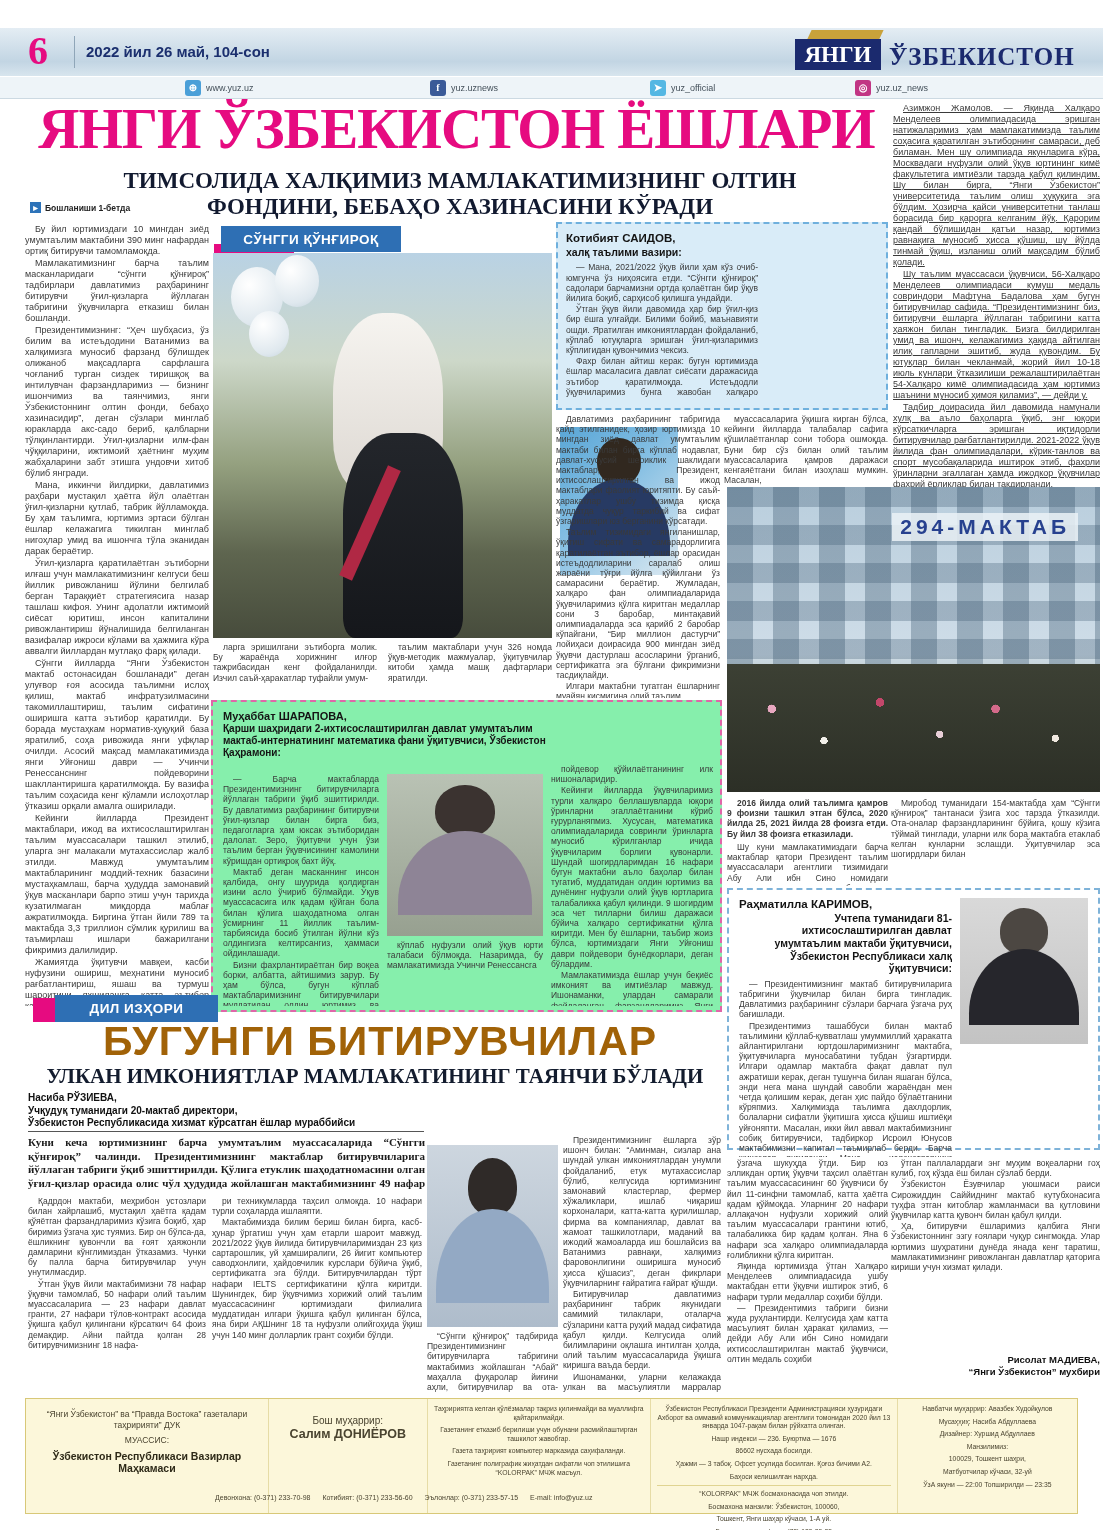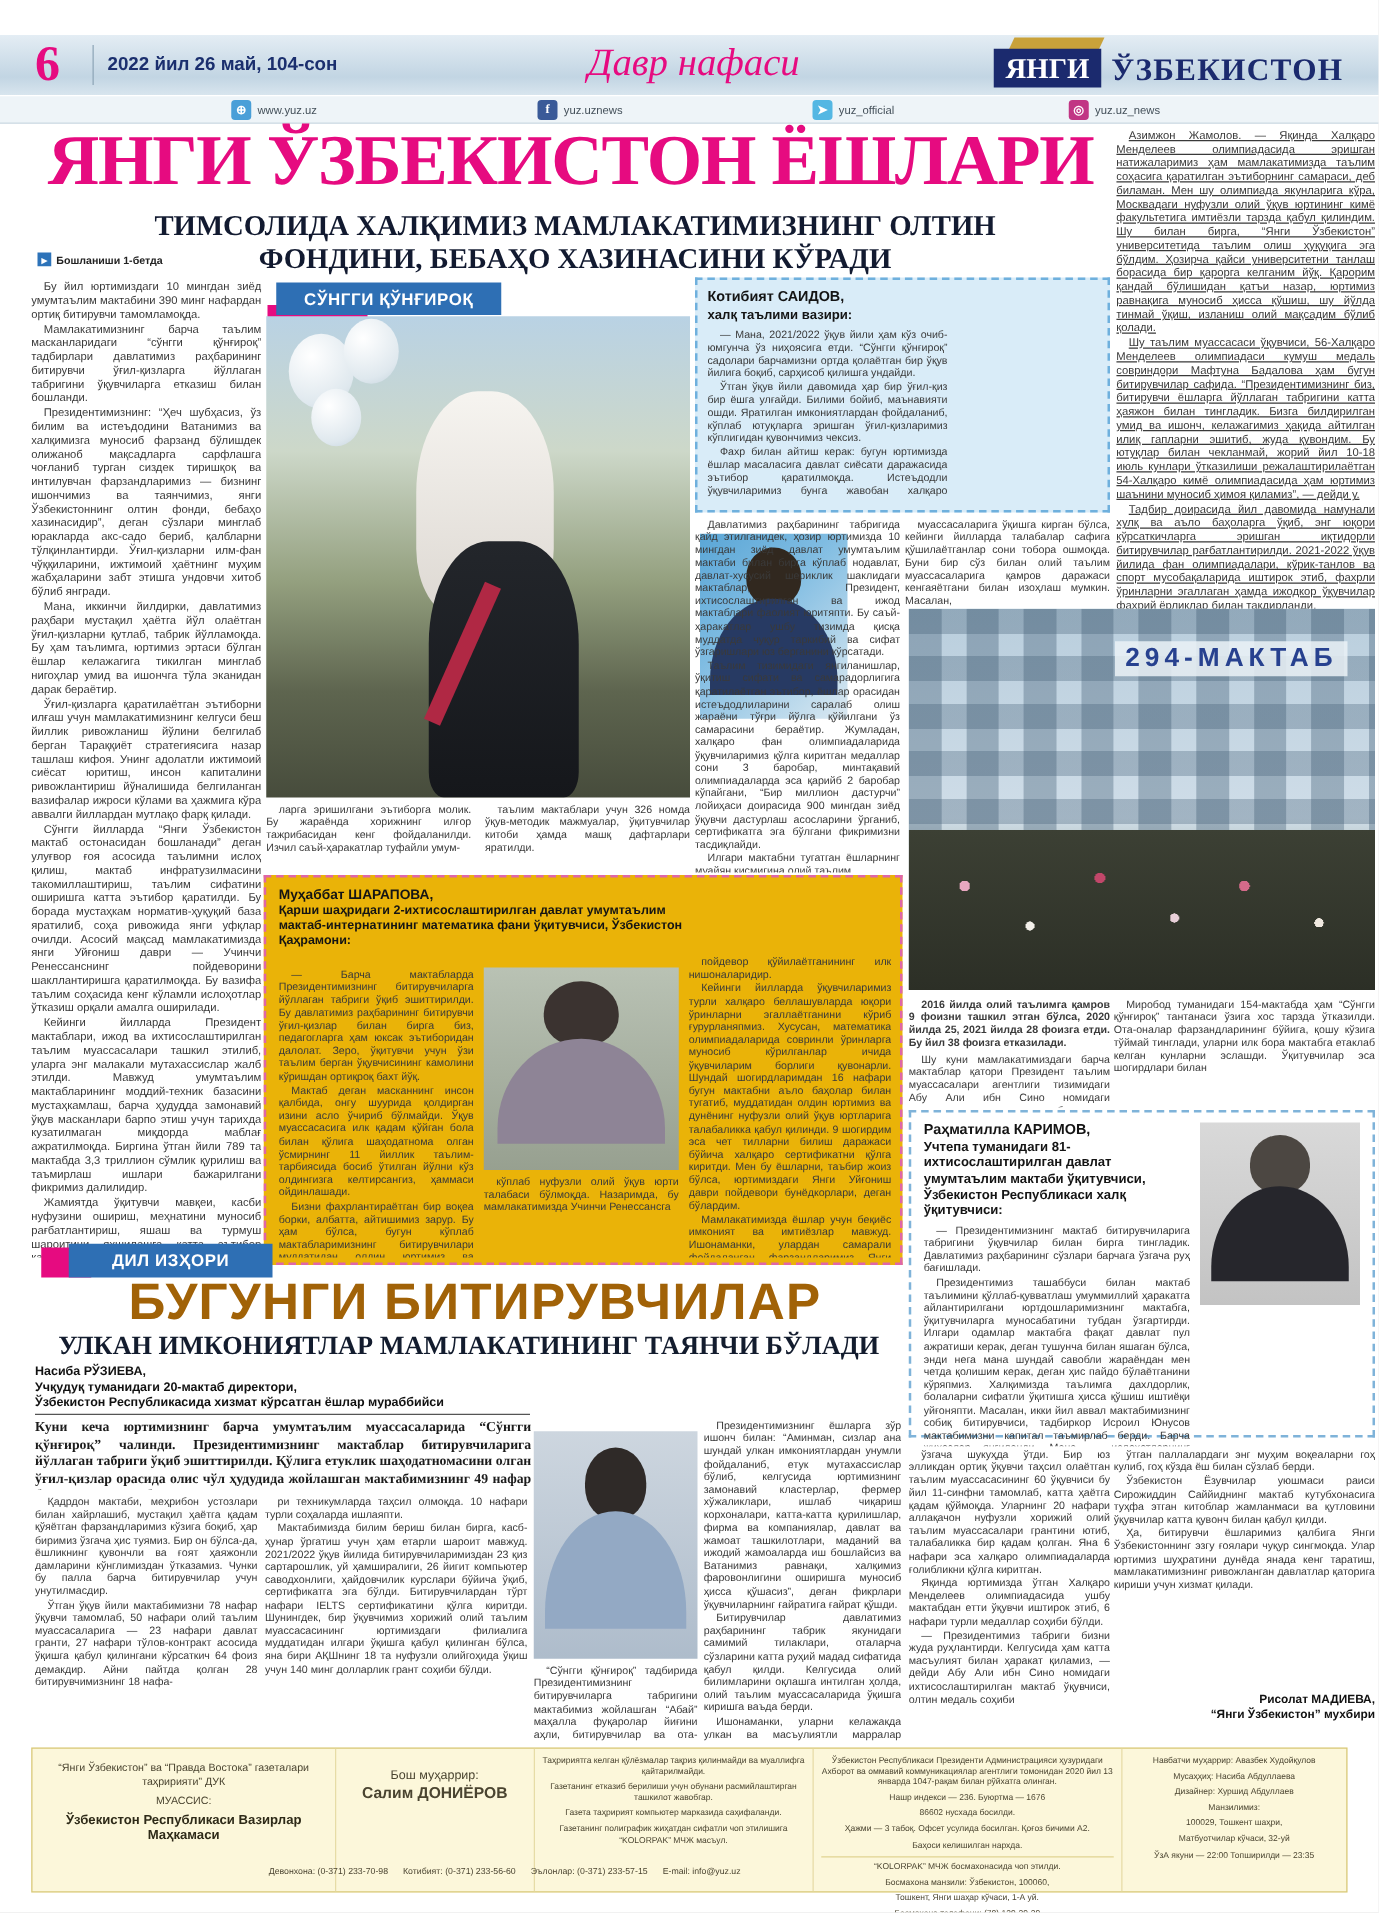--- a/index.html
+++ b/index.html
@@ -68,21 +68,21 @@
   .p-sharapova::before{background:#3b3330;}
   .p-sharapova::after{background:#8e8496;}
   .p-ruzieva{background:linear-gradient(180deg,#cdd6df,#aebccb);}
   .p-ruzieva::before{background:#2f2a28;}
   .p-ruzieva::after{background:#93a9c4;}
   
   .label-strip{background:#2e6fb4;color:#fff;font-weight:bold;font-size:13.5px;letter-spacing:.5px;
                display:flex;align-items:center;justify-content:center;}
   .magenta-chip{background:#e60b80;}
   .quote-box{border:2px dashed #6fb0dd;background:#d9ecf8;}
-  .quote-box.pink{border-color:#df66a8;background:#eab308;}
+  .quote-box.pink{border-color:#df66a8;background:#86efac;}
   .quote-box.white{background:#ffffff;border-color:#7fb3d9;}
   .q-name{font-weight:bold;font-size:11.5px;color:#141414;line-height:1.2;}
   .q-role{font-weight:bold;font-size:10.5px;color:#141414;line-height:1.2;}
   
   .title2{color:#a16207;font-weight:bold;font-size:41px;text-align:center;letter-spacing:1px;line-height:1;}
   .sub2{font-family:"Liberation Serif",serif;font-weight:bold;font-size:21px;color:#131c2e;text-align:center;}
   .byline p{margin:0;font-weight:bold;font-size:10px;line-height:12.5px;color:#111;text-indent:0;}
   .lead2{font-family:"Liberation Serif",serif;font-weight:bold;font-size:11px;line-height:13.5px;
          color:#1c1c1c;text-align:justify;}
   .sig{font-weight:bold;font-size:9.5px;text-align:right;color:#111;line-height:12px;}
@@ -101,21 +101,20 @@
 </style>
 </head>
 <body>
 
 <div class="page">
 
   <div class="abs hdr" style="left:0;top:28px;width:1103px;height:48px;">
     <div class="abs pagenum" style="left:28px;top:3px;">6</div>
     <div class="abs" style="left:74px;top:8px;width:1px;height:32px;background:#8fa6b8;"></div>
     <div class="abs hdr-date" style="left:86px;top:15px;">2022 йил 26 май, 104-сон</div>
-    <div class="abs rubric" style="left:390px;top:4px;width:330px;">Давр нафаси</div>
     <div class="abs" style="left:795px;top:2px;width:295px;height:44px;">
       <div class="abs logo-gold" style="left:14px;top:0;width:72px;height:11px;"></div>
       <div class="abs logo-box" style="left:0;top:9px;width:86px;height:31px;">ЯНГИ</div>
       <div class="abs logo-rest" style="left:94px;top:13px;">ЎЗБЕКИСТОН</div>
     </div>
   </div>
 
   <div class="abs social" style="left:0;top:76px;width:1103px;height:21px;">
     <div class="soc-item" style="left:185px;">
       <span class="soc-ico" style="background:#4a9fd8;">⊕</span>
@@ -209,21 +208,21 @@
   <div class="abs bodytxt small" style="left:727px;top:842px;width:161px;height:44px;">
     <p style="margin:0;">Шу куни мамлакатимиздаги барча мактаблар қатори Президент таълим муассасалари агентлиги тизимидаги Абу Али ибн Сино номидаги ихтисослаштирилган мактабда ҳам “сўнгги қўнғироқ” тадбири</p>
   </div>
   <div class="abs bodytxt small" style="left:891px;top:798px;width:209px;height:88px;">
     <p style="margin:0;">Миробод туманидаги 154-мактабда ҳам “Сўнгги қўнғироқ” тантанаси ўзига хос тарзда ўтказилди. Ота-оналар фарзандларининг бўйига, қошу кўзига тўймай тинглади, уларни илк бора мактабга етаклаб келган кунларни эслашди. Ўқитувчилар эса шогирдлари билан</p>
   </div>
 
   <div class="abs quote-box white" style="left:727px;top:888px;width:373px;height:262px;box-sizing:border-box;padding:8px 10px;">
     <div class="portrait p-karimov" style="float:right;width:128px;height:146px;margin:0 0 4px 8px;"></div>
     <div class="q-name">Раҳматилла КАРИМОВ,</div>
-    <div class="q-role" style="margin-bottom:4px;">Учтепа туманидаги 81-ихтисослаштирилган давлат умумтаълим мактаби ўқитувчиси, Ўзбекистон Республикаси халқ ўқитувчиси:</div>
+    <div class="q-role" style="margin-bottom:4px;text-align:right;">Учтепа туманидаги 81-ихтисослаштирилган давлат умумтаълим мактаби ўқитувчиси, Ўзбекистон Республикаси халқ ўқитувчиси:</div>
     <div class="bodytxt small" style="height:178px;">
         <p>— Президентимизнинг мактаб битирувчиларига табригини ўқувчилар билан бирга тингладик. Давлатимиз раҳбарининг сўзлари барчага ўзгача руҳ бағишлади.</p>
         <p>Президентимиз ташаббуси билан мактаб таълимини қўллаб-қувватлаш умуммиллий ҳаракатга айлантирилгани юртдошларимизнинг мактабга, ўқитувчиларга муносабатини тубдан ўзгартирди. Илгари одамлар мактабга фақат давлат пул ажратиши керак, деган тушунча билан яшаган бўлса, энди нега мана шундай савобли жараёндан мен четда қолишим керак, деган ҳис пайдо бўлаётганини кўряпмиз. Халқимизда таълимга дахлдорлик, болаларни сифатли ўқитишга ҳисса қўшиш иштиёқи уйғоняпти. Масалан, икки йил аввал мактабимизнинг собиқ битирувчиси, тадбиркор Исроил Юнусов мактабимизни капитал таъмирлаб берди. Барча жиҳозлар янгиланди. Мана — ислоҳотларнинг одамларга таъсири. “Сўнгги қўнғироқ” тадбирида шу ҳақда болаларга сўзлаб бердим. Уларнинг ҳам эртага юрт корига ярайдиган асл фарзанд бўлиб етишишига тилак билдирдим.</p>
       </div>
   </div>
 
   <div class="abs quote-box pink" style="left:211px;top:700px;width:511px;height:312px;box-sizing:border-box;">
     <div class="abs" style="left:10px;top:8px;width:330px;">
       <div class="q-name" style="font-size:11px;">Муҳаббат ШАРАПОВА,</div>
       <div class="q-role" style="font-size:10px;">Қарши шаҳридаги 2-ихтисослаштирилган давлат умумтаълим мактаб-интернатининг математика фани ўқитувчиси, Ўзбекистон Қаҳрамони:</div>

